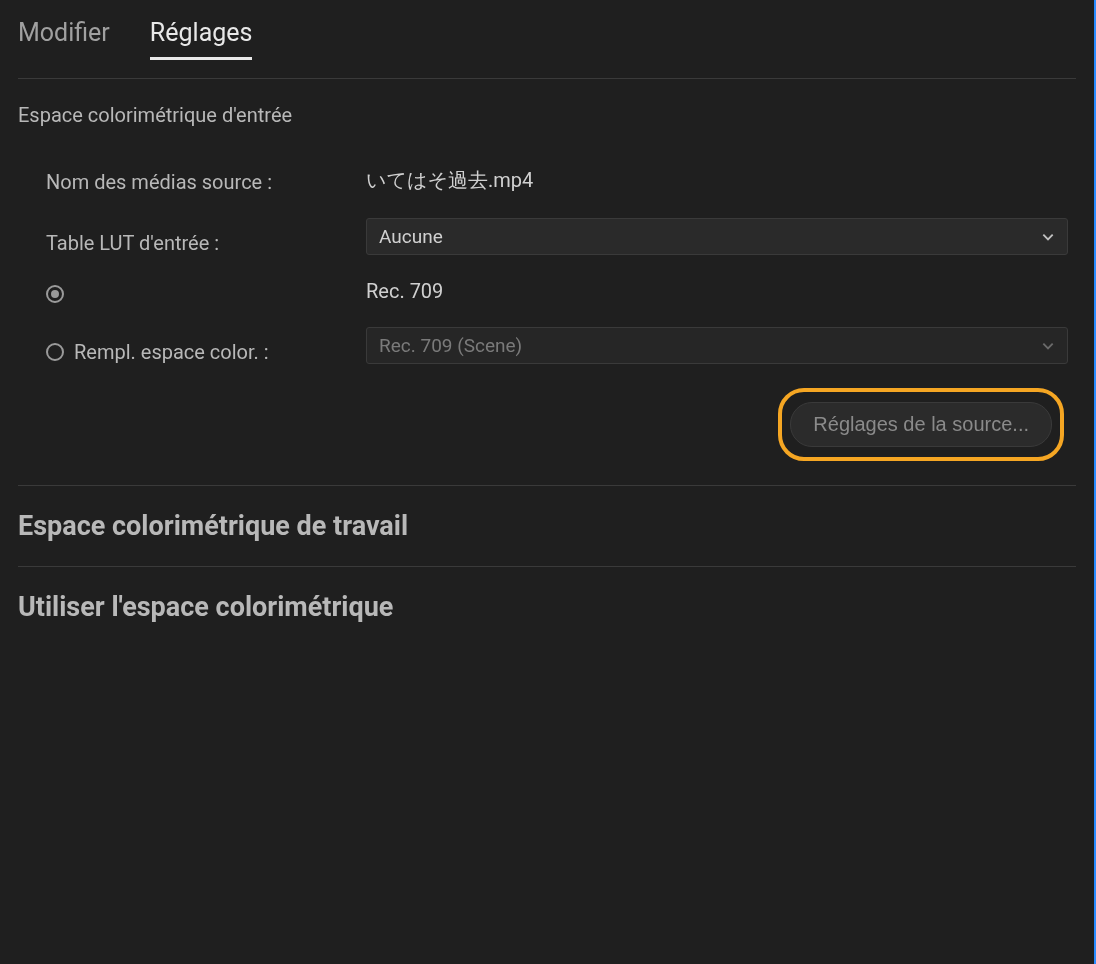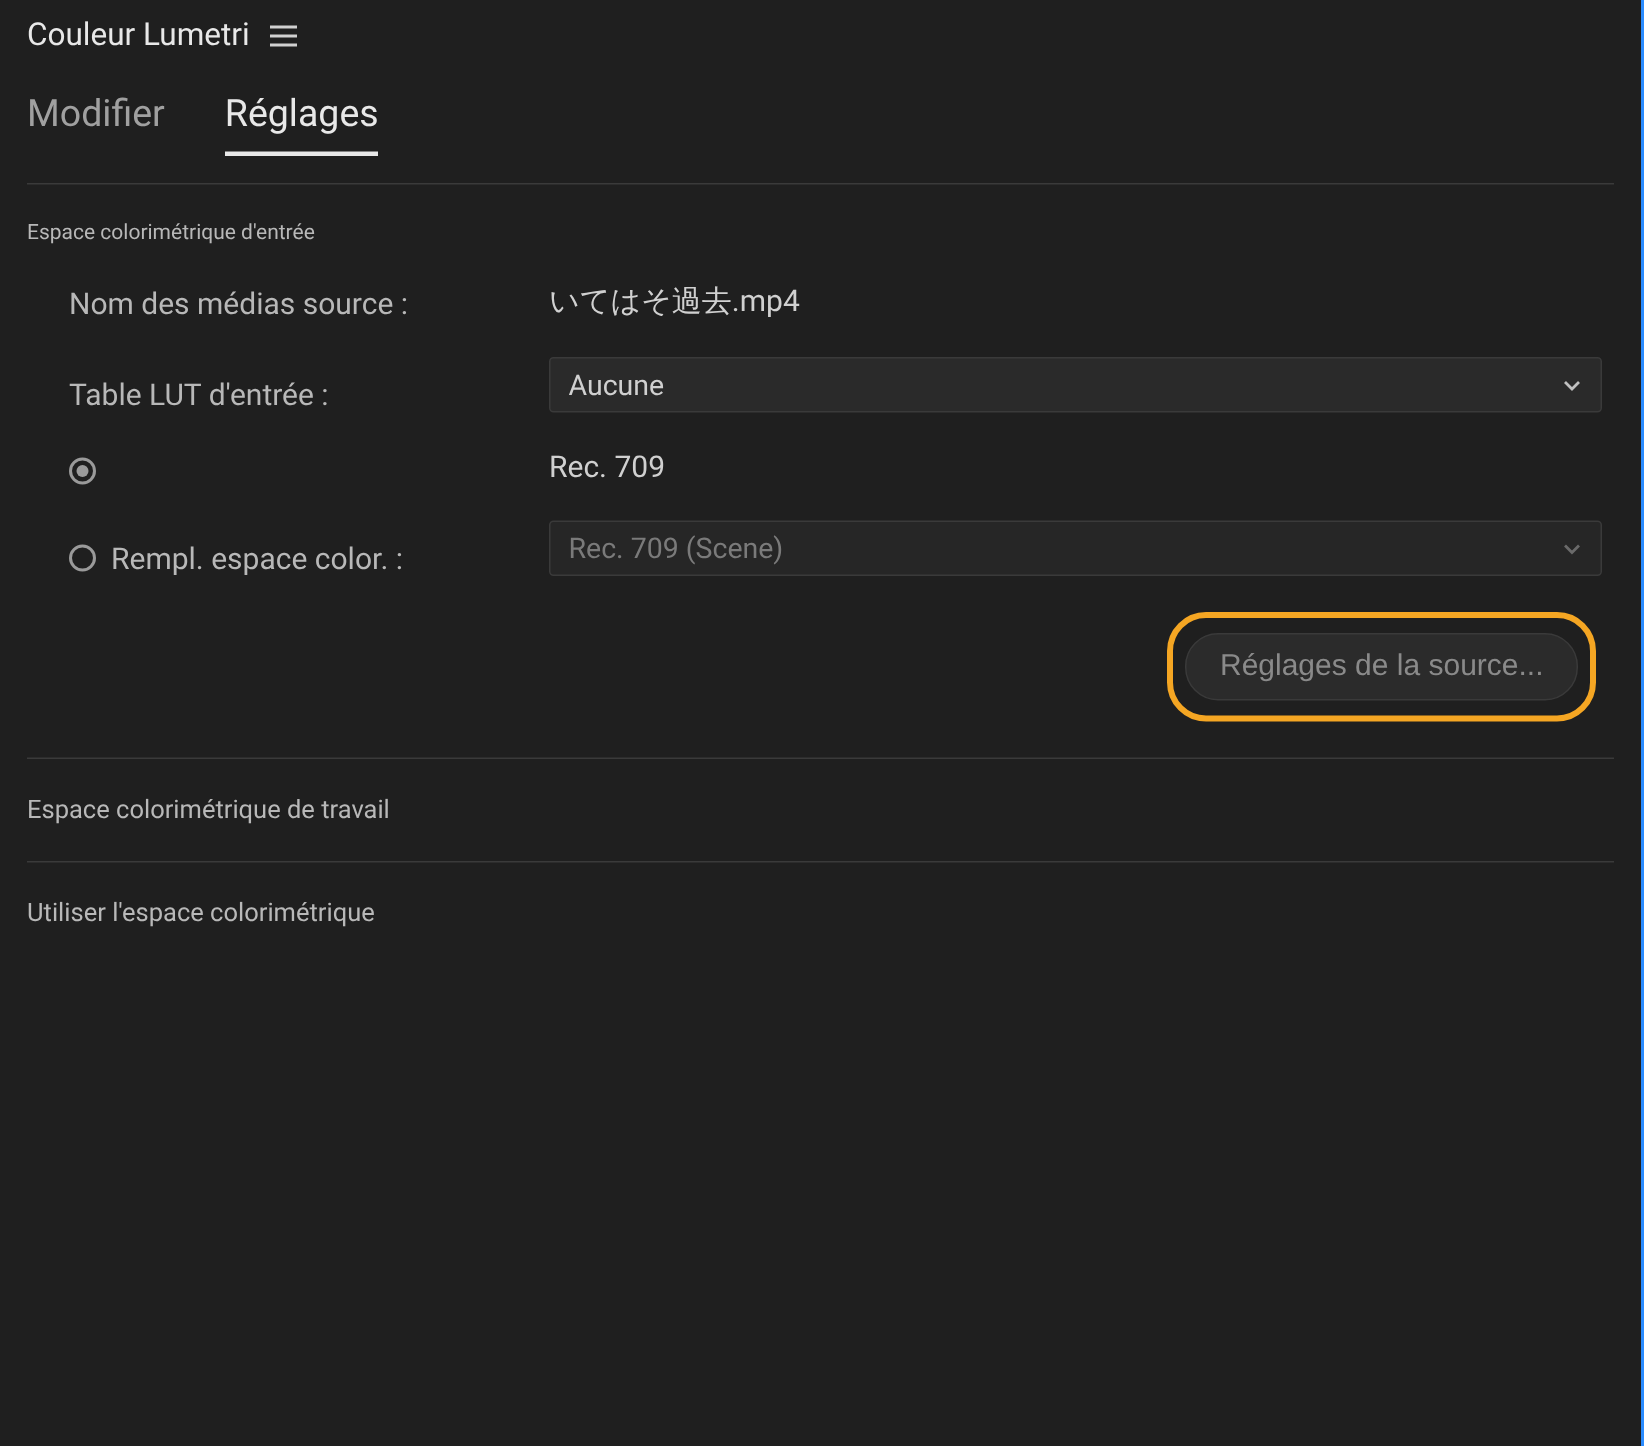--- a/index.html
+++ b/index.html
@@ -59,23 +59,23 @@
   }
   .divider {
     border: none;
     border-top: 1px solid #3a3a3a;
     margin: 18px 18px 0 18px;
   }
   .section {
     padding: 24px 18px 24px 18px;
   }
   .section-title {
-    font-size: 14px;
+    font-size: 20px;
     color: #b8b8b8;
-    margin-bottom: 24px;
+    margin-bottom: 40px;
   }
   .row {
     display: flex;
     align-items: flex-end;
     margin-bottom: 24px;
     padding-left: 28px;
   }
   .label {
     font-size: 20px;
     color: #b8b8b8;
@@ -151,37 +151,30 @@
     color: #8a8a8a;
     cursor: pointer;
   }
   .thin-divider {
     border: none;
     border-top: 1px solid #3a3a3a;
     margin: 0 18px;
   }
   .sect-row {
     padding: 24px 18px;
-    font-size: 17px;
+    font-size: 27px;
     color: #b8b8b8;
+    font-weight: bold;
   }
 </style>
 </head>
 <body>
 
 <div class="panel">
 
-  <div class="header">
-    <span class="panel-title">Couleur Lumetri</span>
-    <span class="menu-icon">
-      <span></span>
-        <span></span>
-        <span></span>
-    </span>
-  </div>
 
   <div class="tabs">
     <div class="tab">Modifier</div>
     <div class="tab active">Réglages</div>
   </div>
 
   <hr class="divider">
 
   <div class="section">
     <div class="section-title">Espace colorimétrique d'entrée</div>

